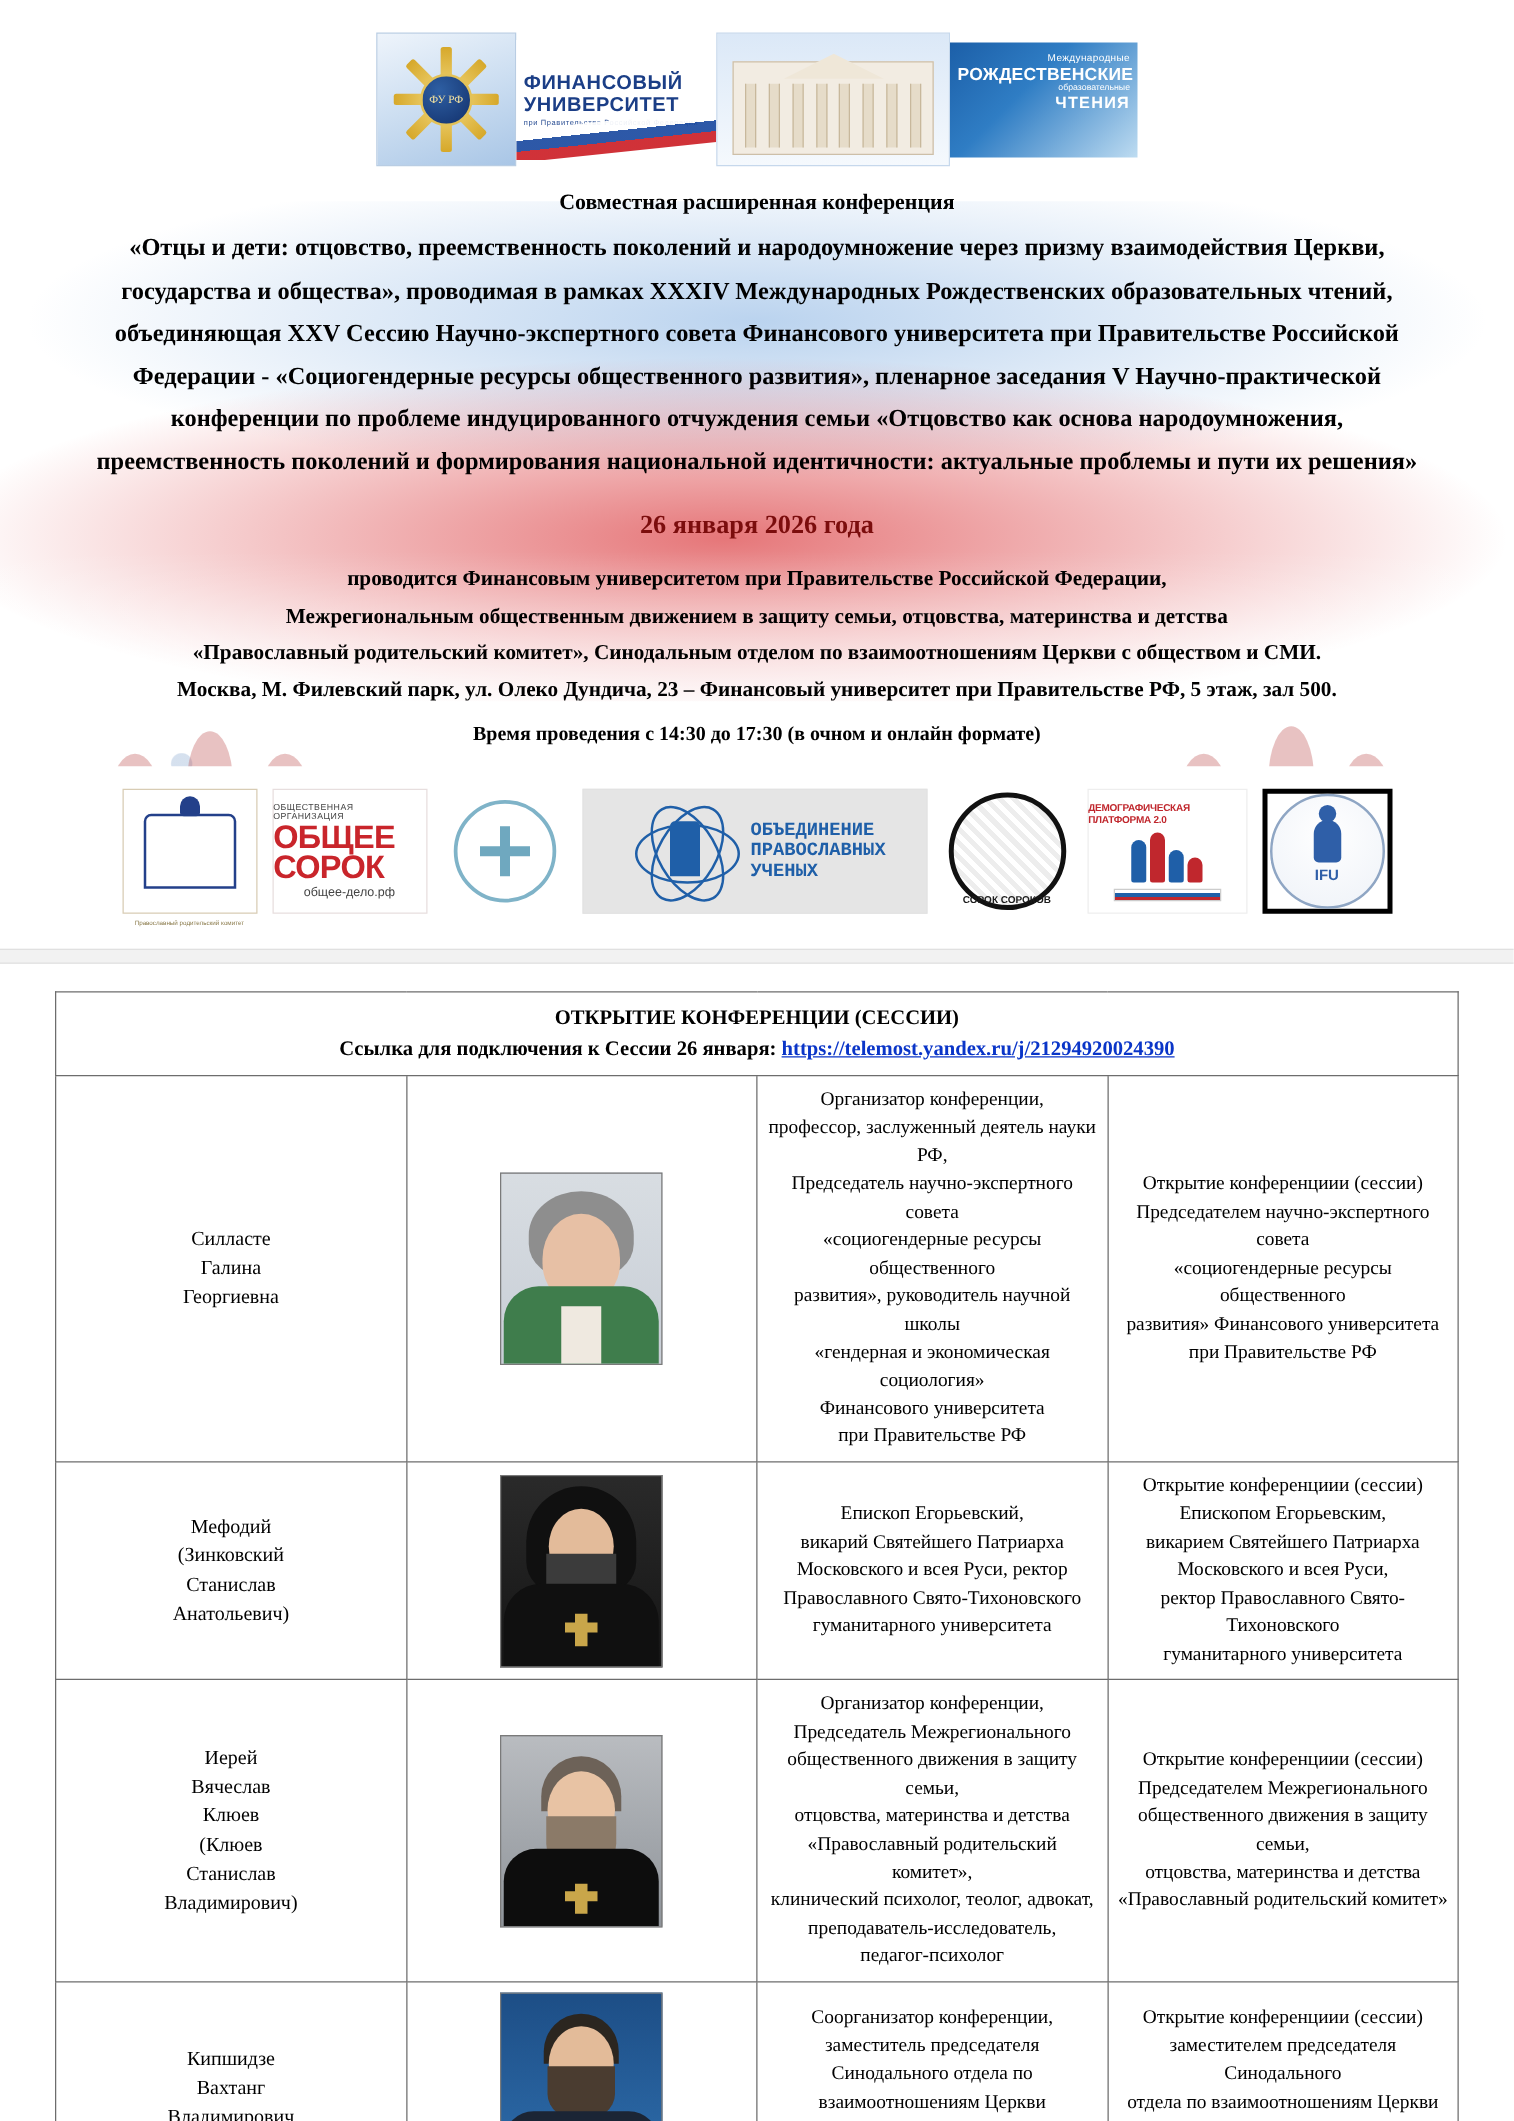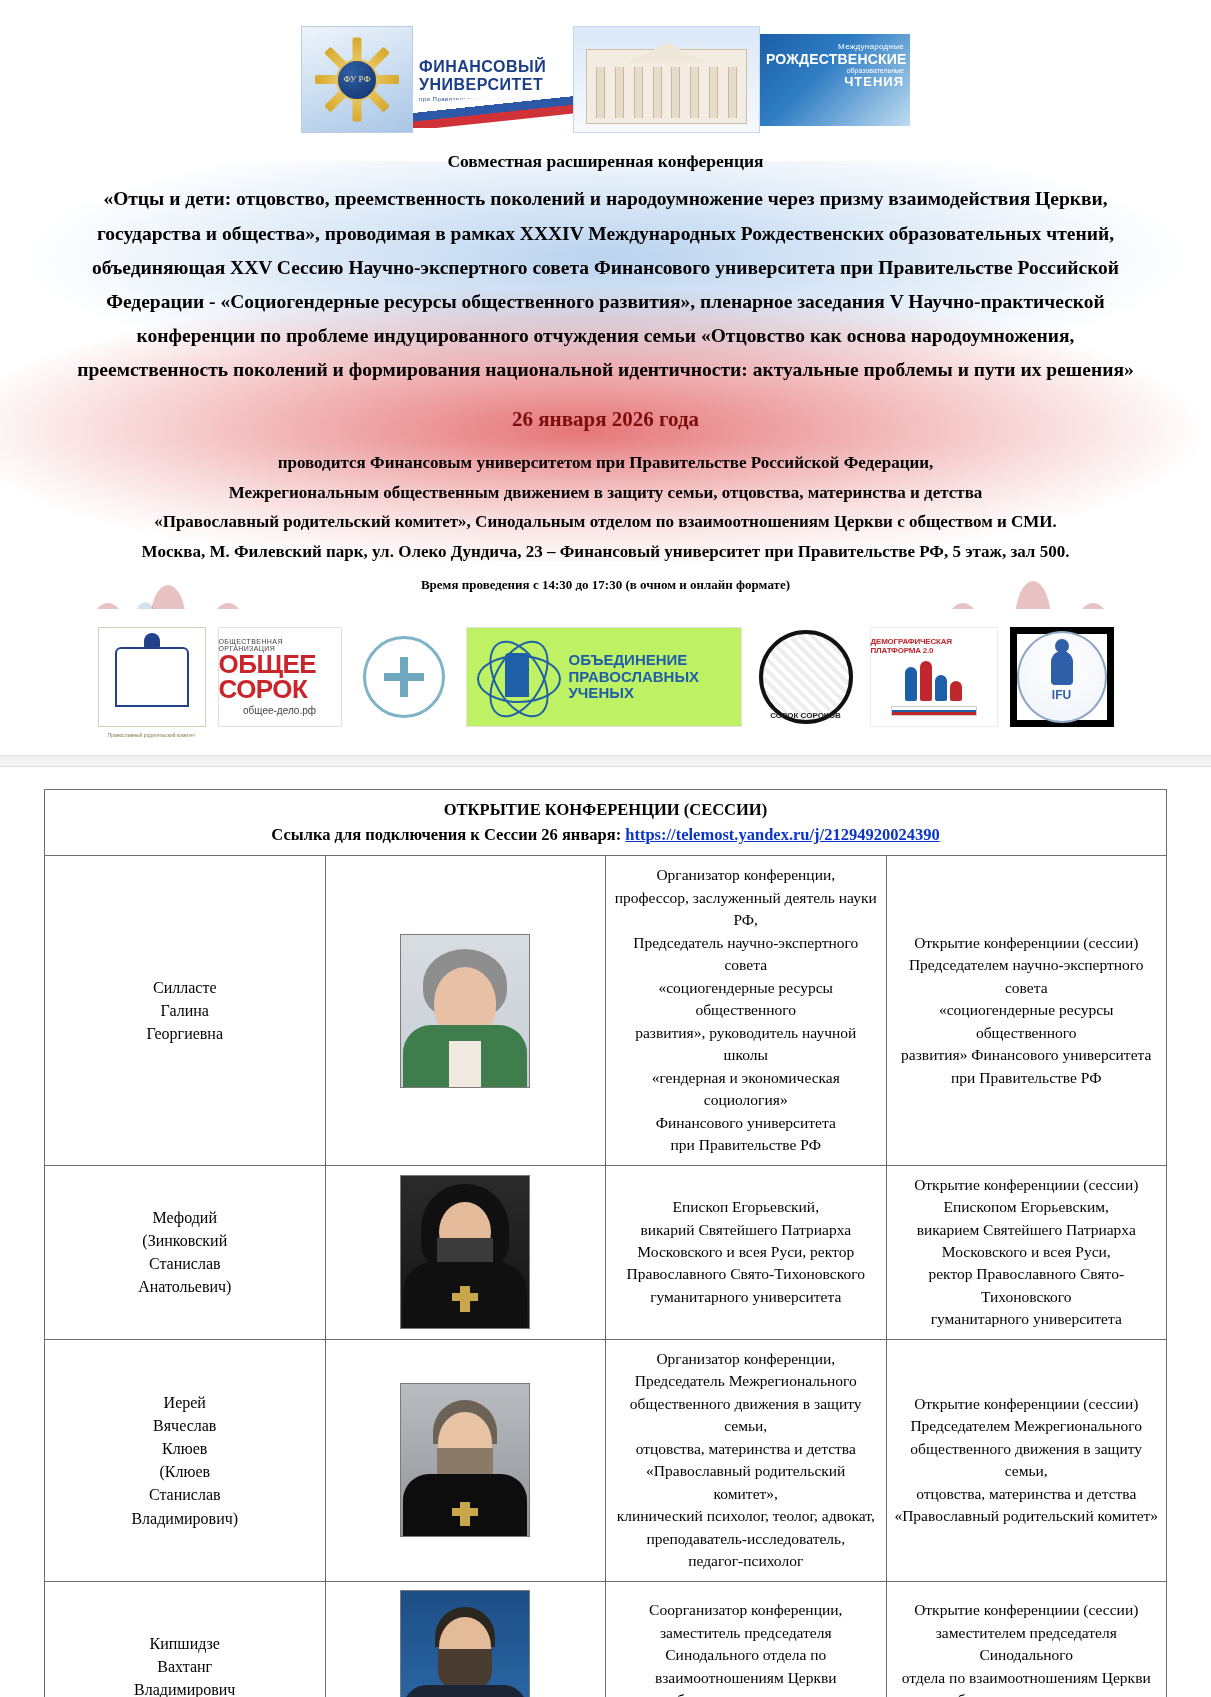--- a/index.html
+++ b/index.html
@@ -185,21 +185,21 @@
 
   .line {
     font-weight: bold;
     line-height: 1.45;
     margin: 0 0 4px 0;
   }
   .l-sub { font-size: 17.5px; margin-top: 4px; margin-bottom: 10px;}
   .l-main { font-size: 19.5px; line-height: 1.55; }
   .l-date { font-size: 21px; color: #7b0d0d; margin: 18px 0 16px 0;}
   .l-org { font-size: 17px; line-height: 1.5; }
-  .l-time { font-size: 13px; margin-top: 12px;}
+  .l-time { font-size: 16px; margin-top: 12px;}
 
   
   .partners {
     display: flex;
     justify-content: center;
     align-items: center;
     gap: 12px;
     padding: 18px 0 22px 0;
     flex-wrap: nowrap;
   }
@@ -242,21 +242,21 @@
   }
   .p3 .circ:before {
     content:"";
     position:absolute; width: 40px; height: 8px; background:#6fa8bf;
   }
   .p3 .circ:after {
     content:"";
     position:absolute; width: 8px; height: 40px; background:#6fa8bf;
   }
 
-  .p4 { width: 276px; background:#bef264; border:1px solid #e2e2e2; justify-content:flex-start; padding-left:8px;}
+  .p4 { width: 276px; background:#e5e5e5; border:1px solid #e2e2e2; justify-content:center; padding-left:8px;font-family:Liberation Mono, monospace;}
   .p4 .atom {
     width: 84px; height: 76px; position: relative; flex: 0 0 auto;
   }
   .p4 .atom .ring {
     position: absolute; left: 2px; top: 16px; width: 80px; height: 44px;
     border: 2px solid #1f5fa8; border-radius: 50%;
   }
   .p4 .atom .ring.r2 { transform: rotate(60deg); }
   .p4 .atom .ring.r3 { transform: rotate(-60deg); }
   .p4 .atom .chapel {
@@ -282,21 +282,21 @@
   .p6 .figs { display:flex; align-items:flex-end; gap:3px; margin-top:6px;}
   .p6 .figs i { display:block; width:12px; background:#1f5fa8; border-radius:6px 6px 2px 2px;}
   .p6 .figs i:nth-child(1){height:34px;}
   .p6 .figs i:nth-child(2){height:40px; background:#c0272d;}
   .p6 .figs i:nth-child(3){height:26px;}
   .p6 .figs i:nth-child(4){height:20px; background:#c0272d;}
   .p6 .bar { margin-top:5px; width:84px; height:8px;
     background: linear-gradient(180deg,#fff 0 33%, #1f5fa8 33% 66%, #c0272d 66% 100%);
     border:1px solid #ccc;}
 
-  .p7 { width: 104px; background:#fff; border:7px solid #000000;}
+  .p7 { width: 104px; background:#fff; border:4px solid #000000;}
   .p7 .circ {
     width: 88px; height: 88px; border-radius: 50%;
     border: 2px solid #8fa6c4; position: relative;
     display:flex; align-items:center; justify-content:center; flex-direction:column;
     background: radial-gradient(circle at 50% 35%, #ffffff, #eef2f8);
   }
   .p7 .person {
     width: 22px; height: 34px; background:#2f5fa8; border-radius: 11px 11px 4px 4px; position:relative;
   }
   .p7 .person:before{content:"";position:absolute;left:50%;top:-12px;margin-left:-7px;width:14px;height:14px;border-radius:50%;background:#2f5fa8;}

